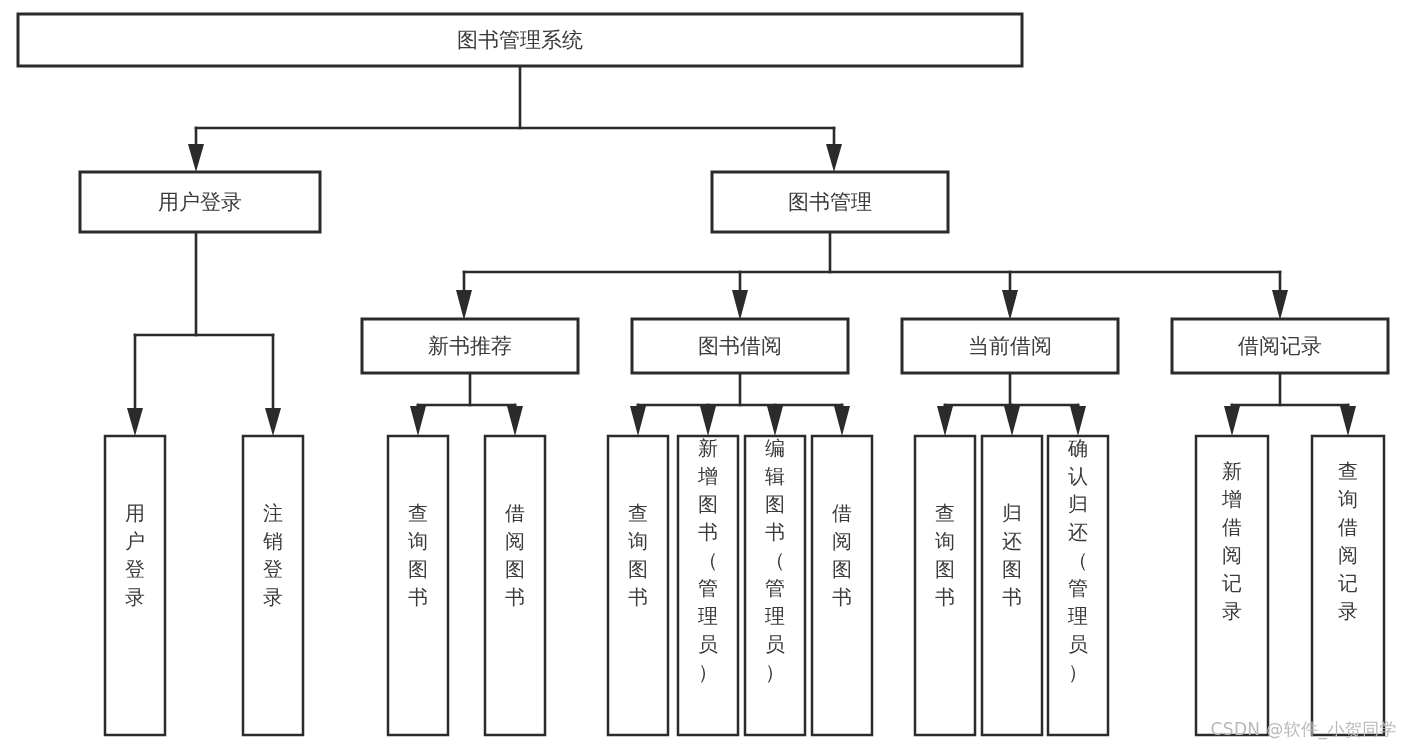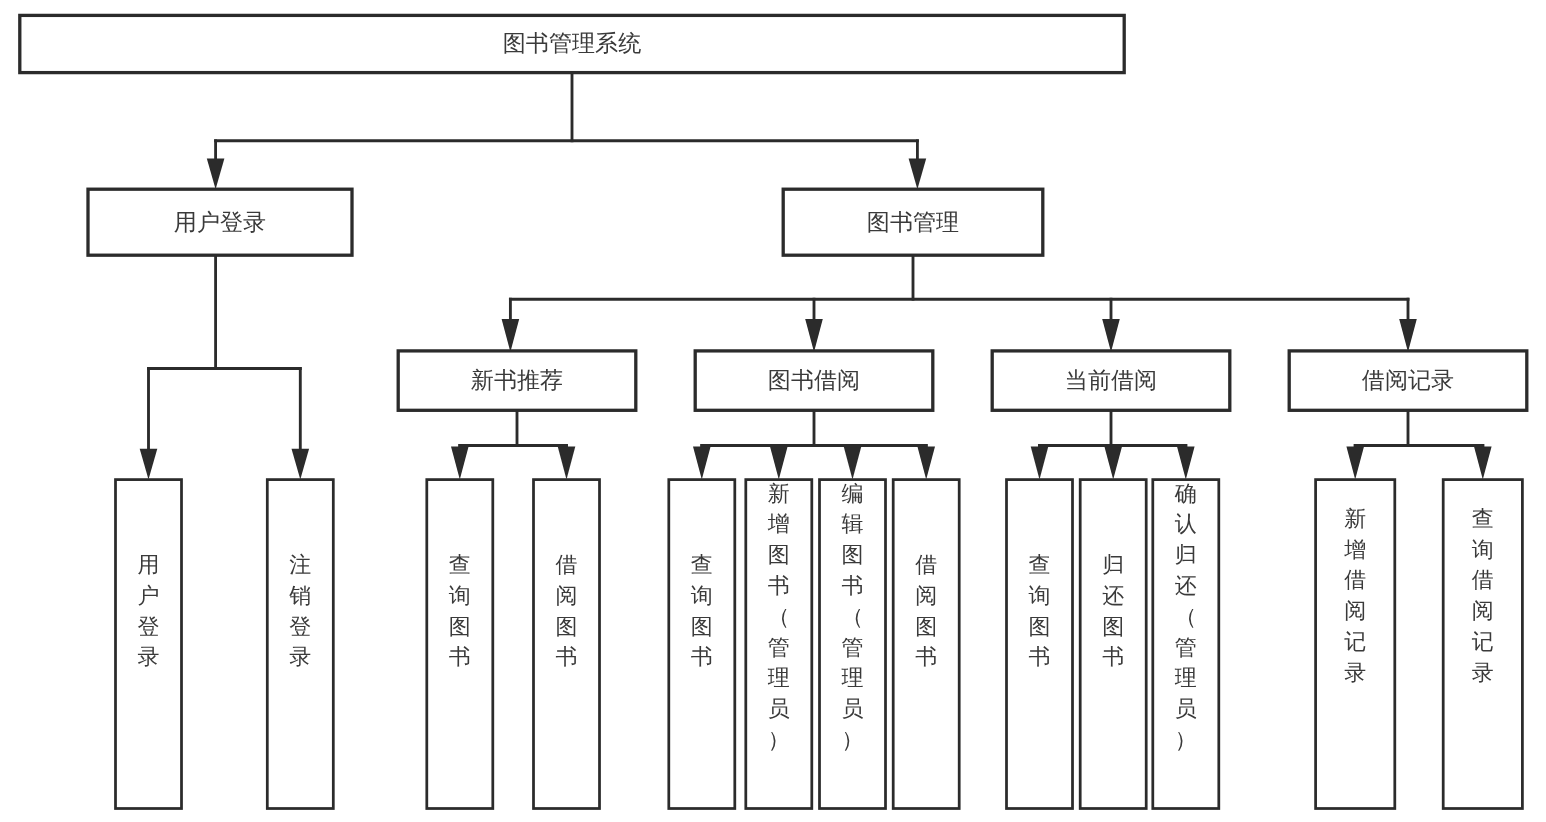--- a/index.html
+++ b/index.html
@@ -220,13 +220,14 @@
       <rect class="node-rect-thin" x="1196" y="436" width="72" height="299"></rect>
       <text class="node-label-v" x="1232" y="478"><tspan x="1232" y="478">新</tspan><tspan x="1232" y="506">增</tspan><tspan x="1232" y="534">借</tspan><tspan x="1232" y="562">阅</tspan><tspan x="1232" y="590">记</tspan><tspan x="1232" y="618">录</tspan></text>
     </g>
     <g>
       <rect class="node-rect-thin" x="1312" y="436" width="72" height="299"></rect>
       <text class="node-label-v" x="1348" y="478"><tspan x="1348" y="478">查</tspan><tspan x="1348" y="506">询</tspan><tspan x="1348" y="534">借</tspan><tspan x="1348" y="562">阅</tspan><tspan x="1348" y="590">记</tspan><tspan x="1348" y="618">录</tspan></text>
     </g>
 
   </svg>
 
+  <div class="watermark">CSDN @软件_小贺同学</div>
 </div>
 
 </body></html>

